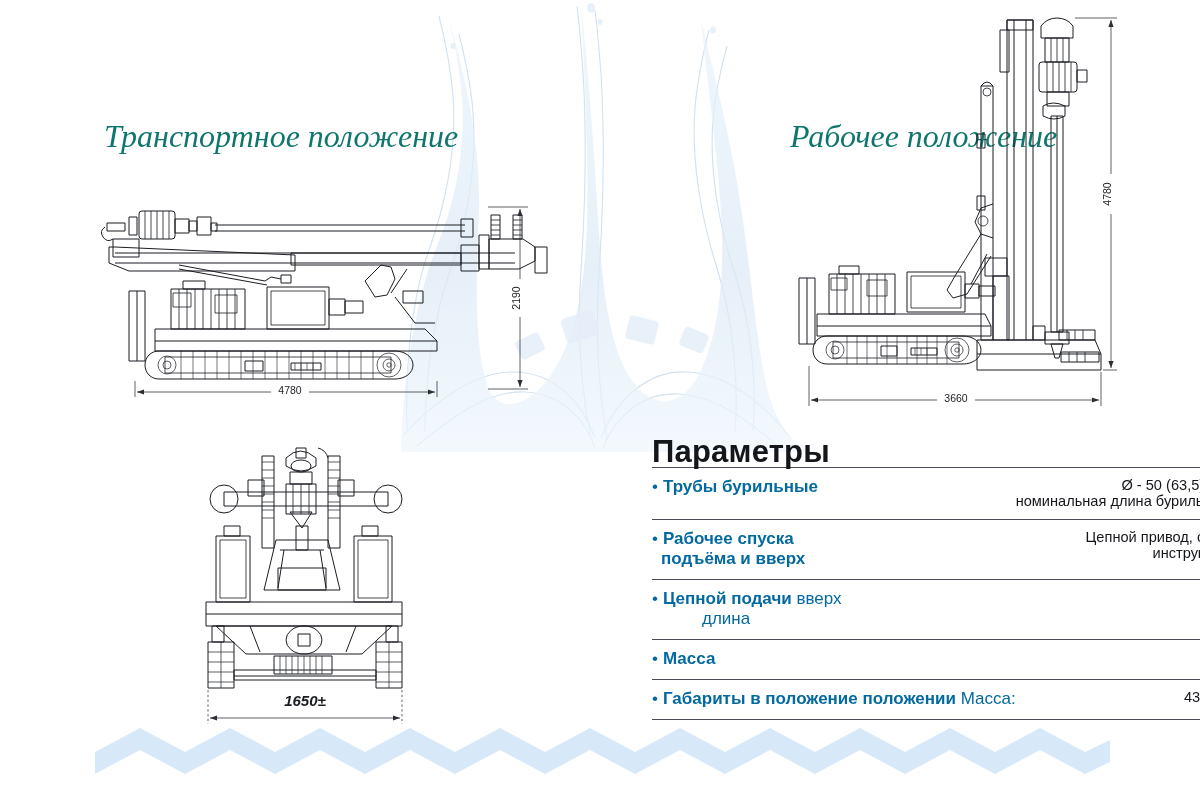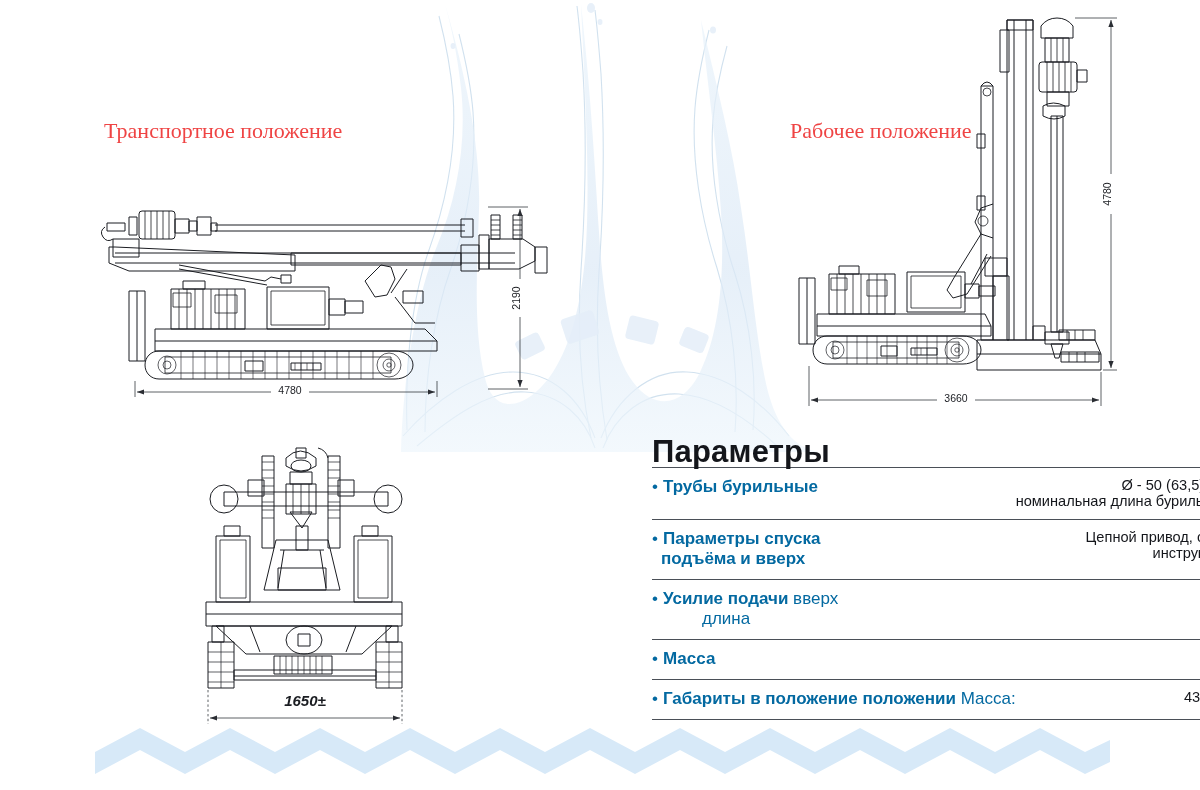--- a/index.html
+++ b/index.html
@@ -33,22 +33,23 @@
   
   .wave-band { position:absolute; left:0; bottom:0; width:1200px; height:90px; pointer-events:none; }
 
   
   .splash { position:absolute; left:395px; top:0px; width:430px; height:455px; pointer-events:none; }
 
   
   .pos-label {
     position:absolute;
     font-family:"Liberation Serif", serif;
-    font-size:22px;
-    color:#ef4444;
+    font-style:italic;
+    font-size:32px;
+    color:#0f766e;
     white-space:nowrap;
   }
   #label-transport { left:104px; top:118px; }
   #label-working   { left:790px; top:118px; }
 
   
   .dwg { position:absolute; }
   #dwg-transport { left:95px;  top:195px;  width:460px; height:205px; }
   #dwg-working   { left:795px; top:8px;    width:330px; height:415px; }
   #dwg-front     { left:150px; top:440px;  width:320px; height:290px; }
@@ -541,32 +542,32 @@
             <span class="bull">•</span><span class="b">Трубы бурильные</span>
           </td>
           <td class="spec-val">
             <span>Ø - 50 (63,5) мм, резьба 3-50,</span>
             <span class="l2">номинальная длина бурильной трубы - 3,0 м</span>
           </td>
         </tr>
 
         <tr class="spec-row">
           <td class="spec-name">
-            <span class="bull">•</span><span class="b">Параметры спуска</span>
+            <span class="bull">•</span><span class="b">Рабочее спуска</span>
             <span class="sub bold">подъёма и вверх</span>
           </td>
           <td class="spec-val">
             <span>Цепной привод, скорость подъёма</span>
             <span class="l2">инструмента - 0…0,6 м/с</span>
           </td>
         </tr>
 
         <tr class="spec-row">
           <td class="spec-name">
-            <span class="bull">•</span><span class="b">Усилие подачи</span>
+            <span class="bull">•</span><span class="b">Цепной подачи</span>
             <span class="n">вверх</span>
             <span class="sub">длина</span>
           </td>
           <td class="spec-val">
             <span>Не менее 38,0 кН</span>
             <span class="l2">Не менее 28,0 кН</span>
           </td>
         </tr>
 
         <tr class="spec-row">

